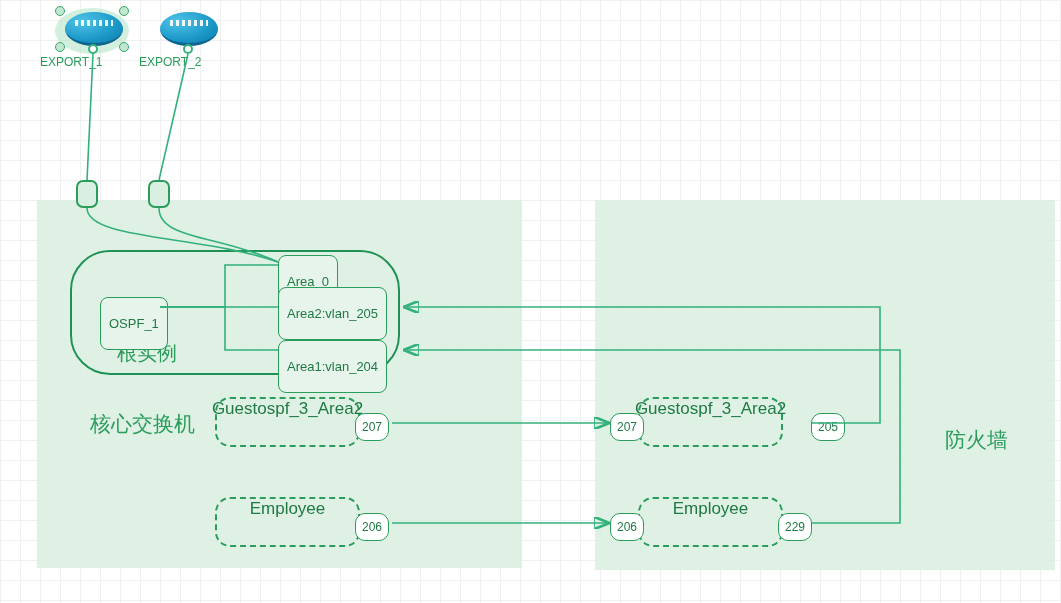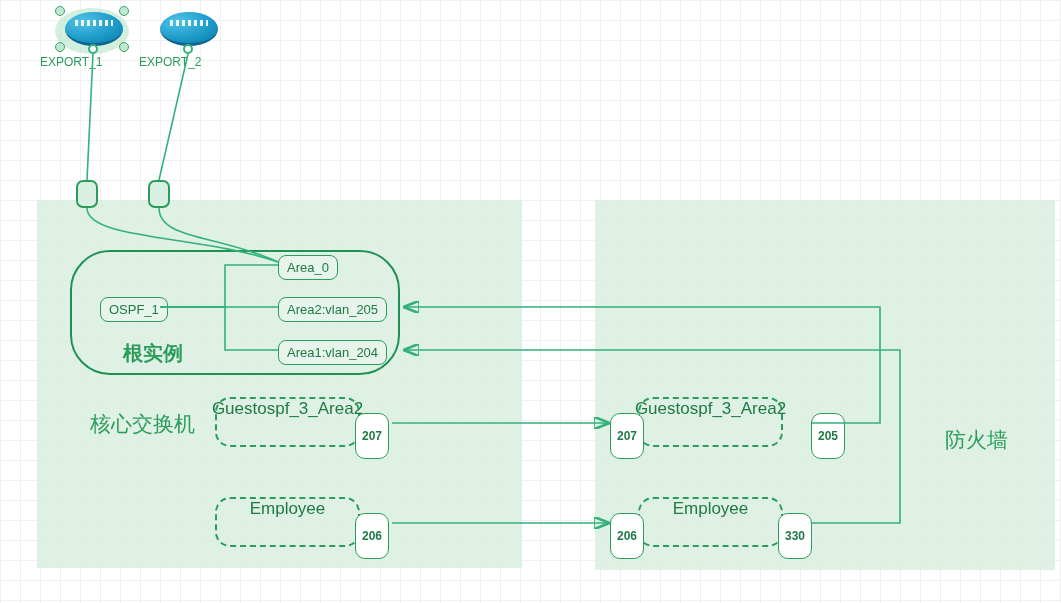--- a/index.html
+++ b/index.html
@@ -76,33 +76,32 @@
     font-size: 20px;
     color: #2a9d5a;
   }
   .pill {
     position: absolute;
     border: 1.5px solid #2a9d5a;
     border-radius: 8px;
     background: #e6f4ec;
     font-size: 13px;
     color: #1f7a44;
-    padding: 4px 8px;
+    padding: 18px 8px;
     white-space: nowrap;
   }
   .small-pill {
     position: absolute;
     border: 1.5px solid #2a9d5a;
     border-radius: 10px;
     background: #fff;
     font-size: 12px;
     color: #1f7a44;
-    padding: 15px 6px;
+    padding: 6px 6px;
     white-space: nowrap;
-    font-weight: bold;
   }
   .vrf-box {
     position: absolute;
     border: 2px dashed #2a9d5a;
     border-radius: 15px;
     background: transparent;
     color: #1f7a44;
     font-size: 17px;
     text-align: center;
     display: flex;
@@ -156,25 +155,25 @@
 
 <div class="select-handle" style="left:55px; top:6px;"></div>
 <div class="select-handle" style="left:119px; top:6px;"></div>
 <div class="select-handle" style="left:55px; top:42px;"></div>
 <div class="select-handle" style="left:119px; top:42px;"></div>
 
 <div class="adapter" style="left:76px; top:180px;"></div>
 <div class="adapter" style="left:148px; top:180px;"></div>
 
 <div class="ospf-container" style="left:70px; top:250px; width:330px; height:125px;"></div>
-<div class="root-instance-label" style="left:123px; top:340px;font-weight:bold;">根实例</div>
+<div class="root-instance-label" style="left:117px; top:340px;">根实例</div>
 
 <div class="pill" style="left:100px; top:297px;">OSPF_1</div>
 <div class="pill" style="left:278px; top:255px;">Area_0</div>
-<div class="pill" style="left:278px; top:297px;">Area2:vlan_205</div>
+<div class="pill" style="left:278px; top:287px;">Area2:vlan_205</div>
 <div class="pill" style="left:278px; top:340px;">Area1:vlan_204</div>
 
 <div class="vrf-box" style="left:215px; top:397px; width:145px; height:50px;">
   <span>Guest</span>
   <span>ospf_3_Area2</span>
 </div>
 <div class="small-pill" style="left:355px; top:413px;">207</div>
 
 <div class="vrf-box" style="left:215px; top:497px; width:145px; height:50px;">
   <span>Employee</span>
@@ -185,21 +184,21 @@
   <span>Guest</span>
   <span>ospf_3_Area2</span>
 </div>
 <div class="small-pill" style="left:610px; top:413px;">207</div>
 <div class="small-pill" style="left:778px; top:413px;margin-left:33px;">205</div>
 
 <div class="vrf-box" style="left:638px; top:497px; width:145px; height:50px;">
   <span>Employee</span>
 </div>
 <div class="small-pill" style="left:610px; top:513px;">206</div>
-<div class="small-pill" style="left:778px; top:513px;">330</div>
+<div class="small-pill" style="left:778px; top:513px;">229</div>
 
 <svg class="connections" width="1061" height="603">
   <defs>
     <marker id="arrow" markerWidth="10" markerHeight="8" refX="9" refY="4" orient="auto">
       <path d="M0,0 L10,4 L0,8 Z" fill="#33b17b"></path>
     </marker>
   </defs>
 
   <line x1="93" y1="54" x2="87" y2="180"></line>
   <line x1="188" y1="54" x2="159" y2="180"></line>

